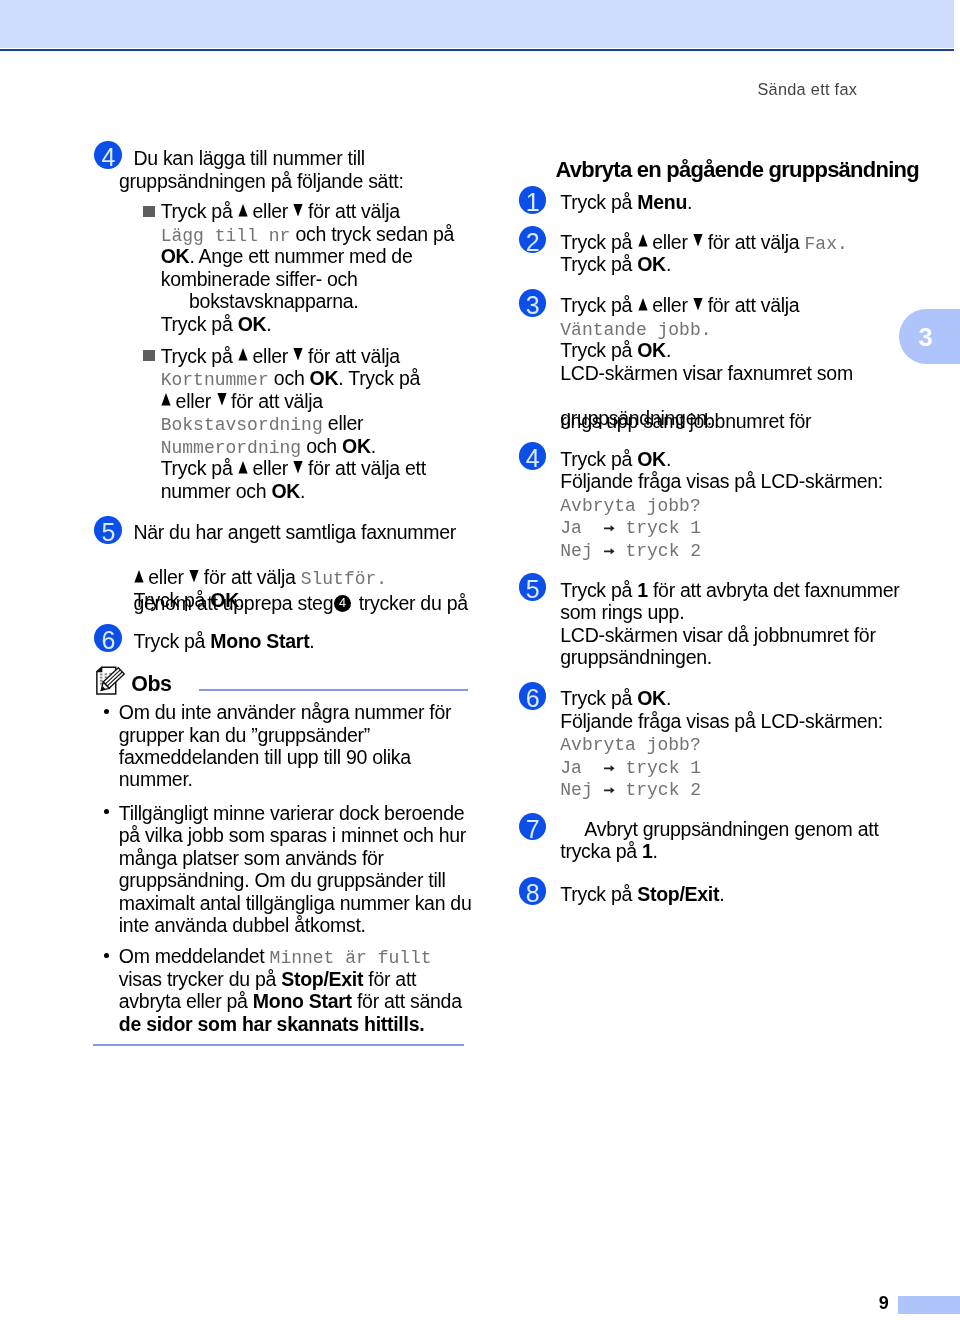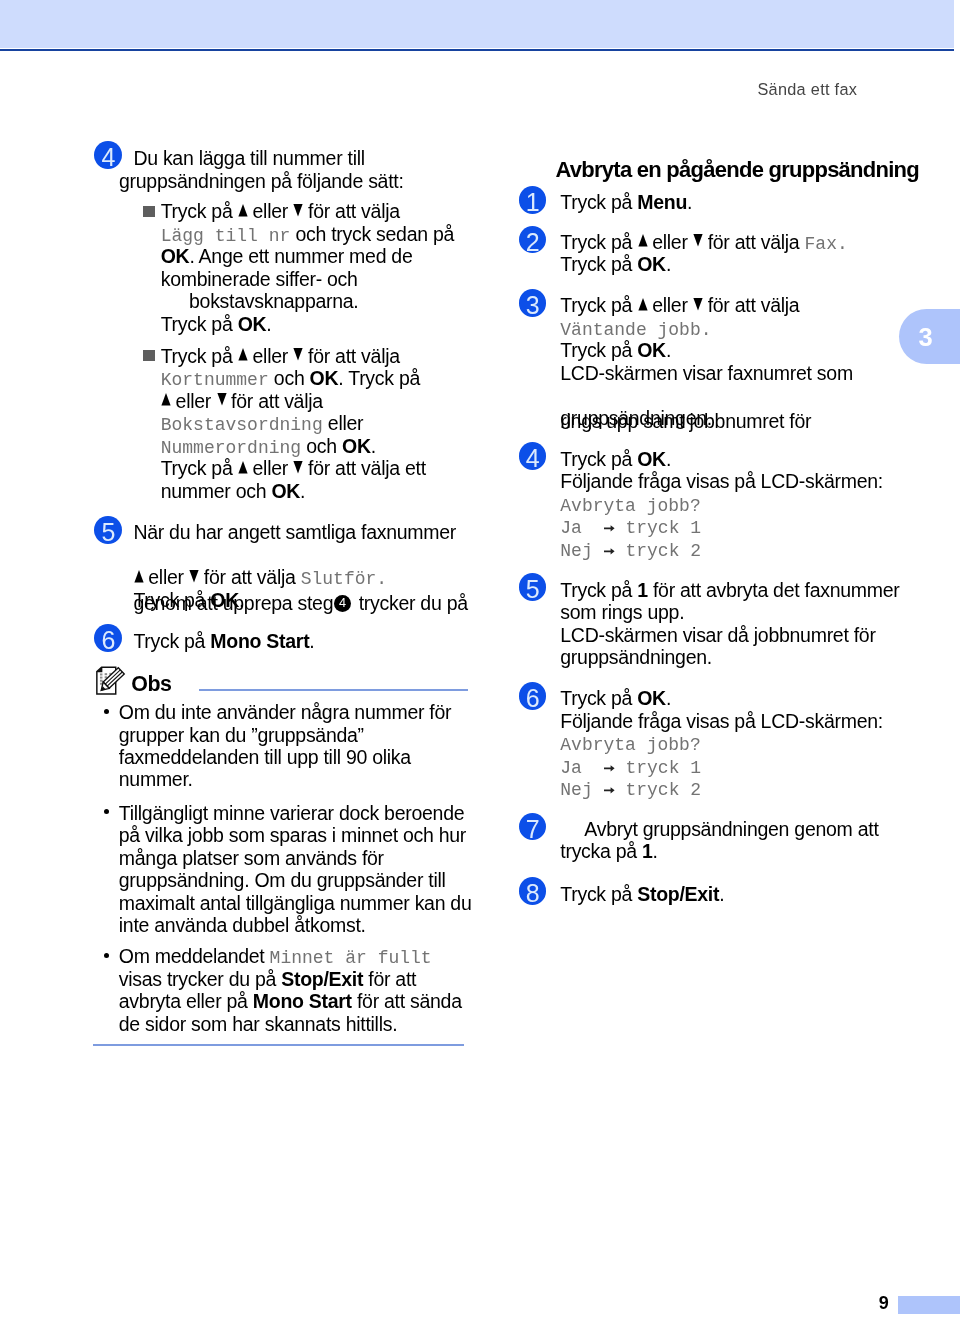--- a/index.html
+++ b/index.html
@@ -123,35 +123,35 @@
             <path d="M29.8 7.5 L13.3 23.0"></path>
             <path d="M31.9 9.8 L15.4 25.3"></path>
           </g>
           <path d="M11.1 20.7 L17.6 27.6 L9.0 29.9 Z" fill="#fff" stroke="#111" stroke-width="1.5" stroke-linejoin="miter"></path>
           <path d="M8.2 30.7 L10.7 25.4 L13.8 28.7 Z" fill="#111"></path>
         </svg></div>
       <div class="obstitle" style="left: 131.2px; top: 672.2px;">Obs</div>
       <div class="hrule" style="left: 199px; top: 688.9px; width: 269px;"></div>
       <div class="dot" style="left: 103.8px; top: 708.5px;"></div>
       <div class="abs bodytxt" style="left: 118.8px; top: 701.3px; white-space: nowrap;">Om du inte använder några nummer för</div>
-      <div class="abs bodytxt" style="left: 118.8px; top: 723.82px; white-space: nowrap;">grupper kan du ”gruppsända”</div>
+      <div class="abs bodytxt" style="left: 118.8px; top: 723.82px; white-space: nowrap;">grupper kan du ”gruppsänder”</div>
       <div class="abs bodytxt" style="left: 118.8px; top: 746.34px; white-space: nowrap;">faxmeddelanden till upp till 90 olika</div>
       <div class="abs bodytxt" style="left: 118.8px; top: 768px; white-space: nowrap;">nummer.</div>
       <div class="dot" style="left: 103.8px; top: 808.7px;"></div>
       <div class="abs bodytxt" style="left: 118.8px; top: 801.5px; white-space: nowrap;">Tillgängligt minne varierar dock beroende</div>
       <div class="abs bodytxt" style="left: 118.8px; top: 824.02px; white-space: nowrap;">på vilka jobb som sparas i minnet och hur</div>
       <div class="abs bodytxt" style="left: 118.8px; top: 846.54px; white-space: nowrap;">många platser som används för</div>
       <div class="abs bodytxt" style="left: 118.8px; top: 869.06px; white-space: nowrap;">gruppsändning. Om du gruppsänder till</div>
       <div class="abs bodytxt" style="left: 118.8px; top: 891.58px; white-space: nowrap;">maximalt antal tillgängliga nummer kan du</div>
       <div class="abs bodytxt" style="left: 118.8px; top: 914.1px; white-space: nowrap;">inte använda dubbel åtkomst.</div>
       <div class="dot" style="left: 103.8px; top: 952.6px;"></div>
       <div class="abs bodytxt" style="left: 118.8px; top: 945.4px; white-space: nowrap;">Om meddelandet <span class="mono">Minnet&nbsp;är&nbsp;fullt</span></div>
       <div class="abs bodytxt" style="left: 118.8px; top: 967.92px; white-space: nowrap;">visas trycker du på <b>Stop/Exit</b> för att</div>
       <div class="abs bodytxt" style="left: 118.8px; top: 990.44px; white-space: nowrap;">avbryta eller på <b>Mono Start</b> för att sända</div>
-      <div class="abs bodytxt" style="left: 118.8px; top: 1012.96px; white-space: nowrap;">de sidor som har skannats hittills.</div>
+      <div class="abs bodytxt" style="left: 118.8px; top: 1012.96px; white-space: nowrap; font-weight: bold;">de sidor som har skannats hittills.</div>
       <div class="hrule" style="left: 93px; top: 1043.6px; width: 371px;"></div>
     </div>
   <div id="right-col">
       <div class="h2" style="left: 516.5px; top: 158px; margin-left: 39px;">Avbryta en pågående gruppsändning</div>
       <div class="num" style="left: 518.5px; top: 185.9px;">1</div>
       <div class="abs bodytxt" style="left: 560.3px; top: 191.1px; white-space: nowrap;">Tryck på <b>Menu</b>.</div>
       <div class="num" style="left: 518.5px; top: 225.5px;">2</div>
       <div class="abs bodytxt" style="left: 560.3px; top: 230.7px; white-space: nowrap;">Tryck på <span class="tri"><svg width="10" height="13" viewBox="0 0 10 13">
             <polygon points="5,0 9.6,12.6 0.4,12.6"></polygon>
           </svg></span> eller <span class="tri"><svg width="10" height="13" viewBox="0 0 10 13">

